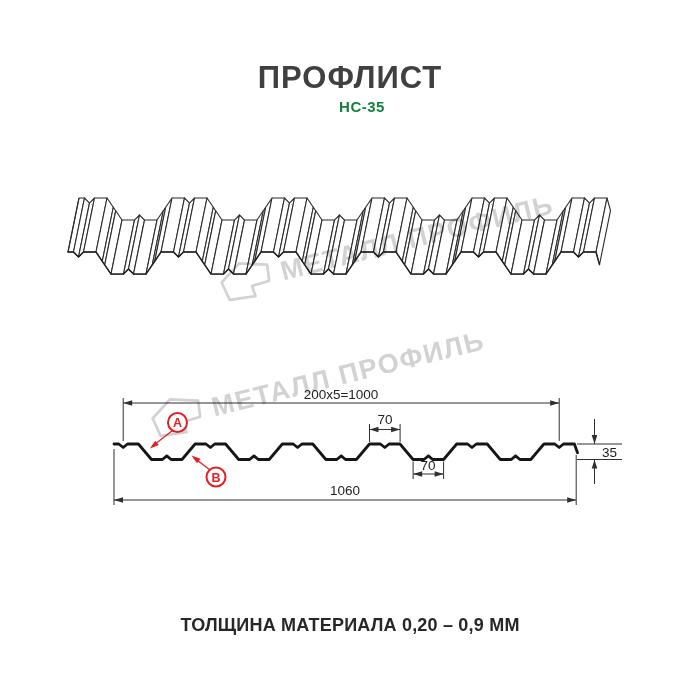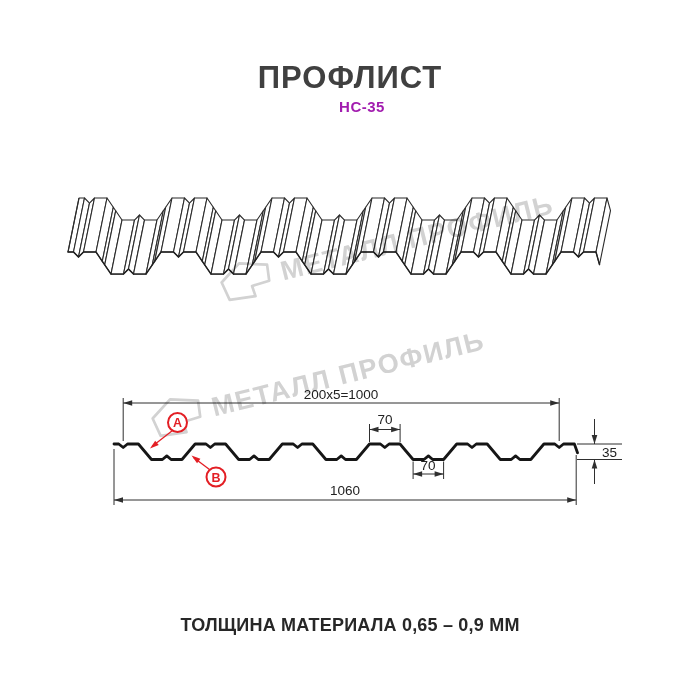--- a/index.html
+++ b/index.html
@@ -12,21 +12,21 @@
   body{
     width:700px;height:700px;position:relative;background:#ffffff;
     font-family:"Liberation Sans", sans-serif;overflow:hidden;
   }
   .title{
     position:absolute;left:0;right:0;top:60px;text-align:center;
     font-size:31px;font-weight:800;letter-spacing:1px;color:#404040;
   }
   .subtitle{
     position:absolute;left:0;right:0;top:98px;text-align:center;
-    font-size:15px;font-weight:700;letter-spacing:.5px;color:#a21caf;padding-left:24px;
+    font-size:15px;font-weight:700;letter-spacing:.5px;color:#15803d;padding-left:24px;
   }
   .footer{
     position:absolute;left:0;right:0;top:615px;text-align:center;
     font-size:18px;font-weight:600;letter-spacing:.2px;color:#272727;
   }
   #art,#callouts{position:absolute;left:0;top:0;}
   #callouts{z-index:3;pointer-events:none;}
   .wm{
     position:absolute;display:flex;align-items:center;gap:9px;
     transform:rotate(-14deg);transform-origin:0 50%;
@@ -189,13 +189,13 @@
   <g>
     <circle class="callout-circle" cx="177.5" cy="422.5" r="9.5"></circle>
     <text class="callout-letter" x="177.5" y="427" text-anchor="middle">A</text>
   </g>
   <g>
     <circle class="callout-circle" cx="216" cy="477" r="9.5"></circle>
     <text class="callout-letter" x="216" y="481.5" text-anchor="middle">B</text>
   </g>
 </svg>
 
-<div class="footer">ТОЛЩИНА МАТЕРИАЛА 0,65 – 0,9 ММ</div>
+<div class="footer">ТОЛЩИНА МАТЕРИАЛА 0,20 – 0,9 ММ</div>
 
 </body></html>

